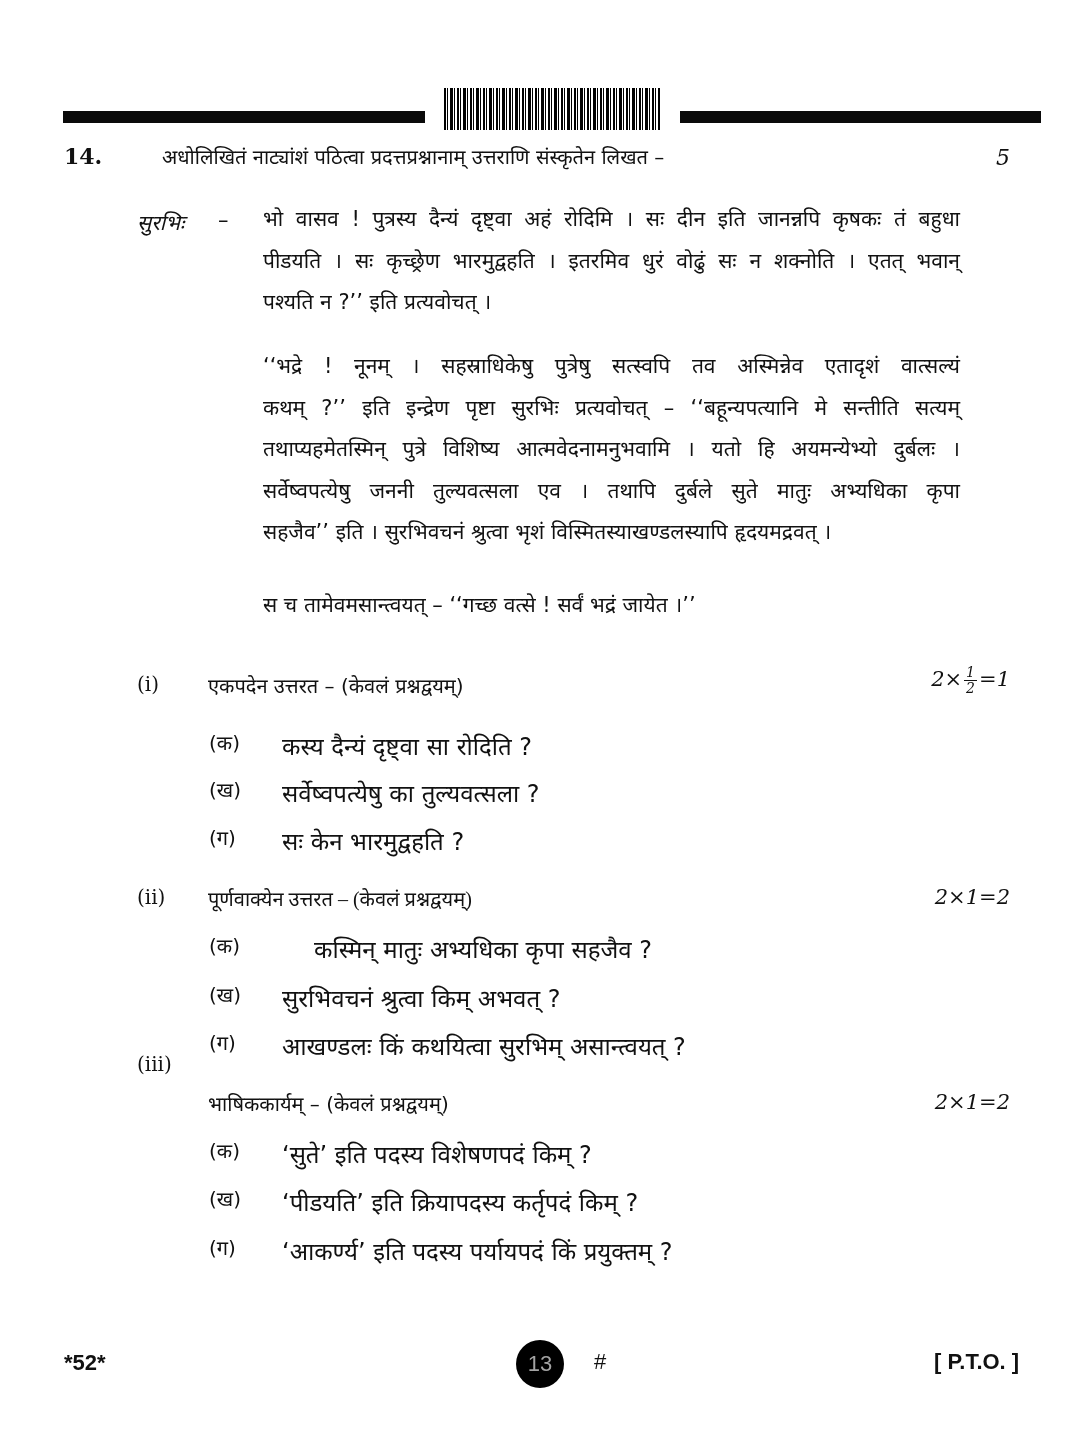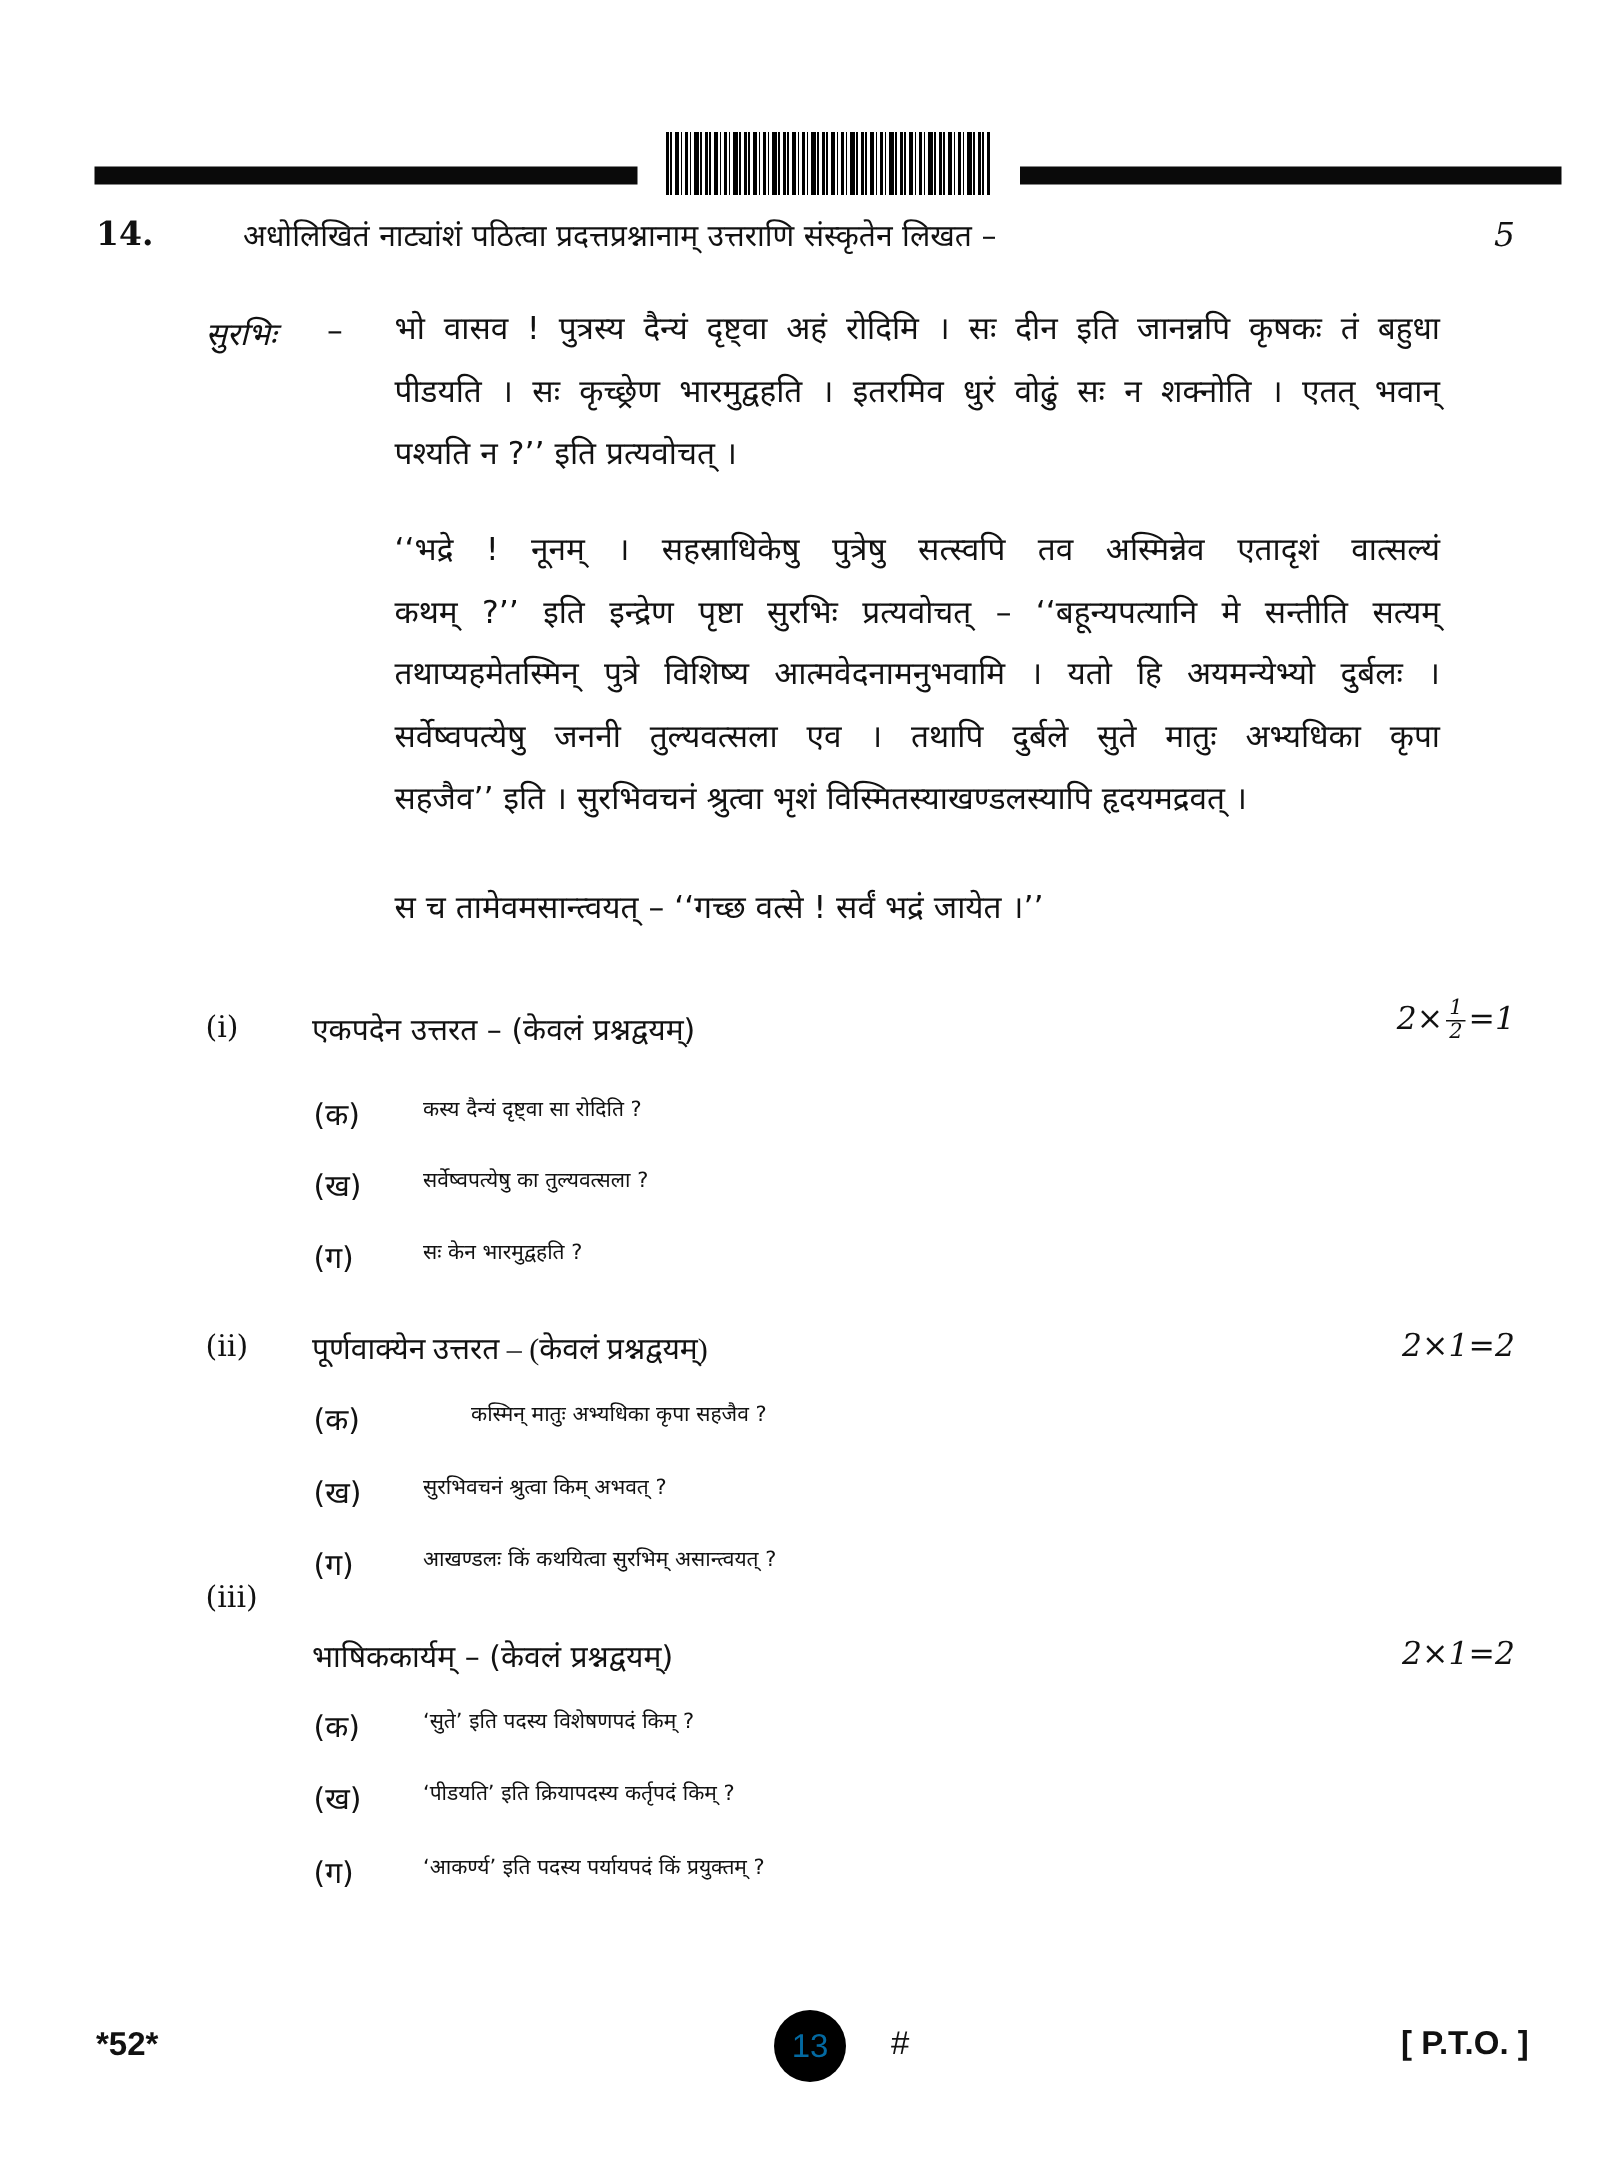--- a/index.html
+++ b/index.html
@@ -33,30 +33,30 @@
     text-align: justify;
   }
   .para .line { display: block; white-space: nowrap; }
   .para .line.j { text-align: justify; text-align-last: justify; white-space: normal; }
 
   .sub-label { position: absolute; left: 137px; font-size: 20px; font-family: "DejaVu Serif", serif; }
   .sub-text { position: absolute; left: 208px; font-size: 20px; font-family: "DejaVu Sans", sans-serif; }
   .sub-marks { position: absolute; right: 70px; font-size: 21px; font-style: italic; font-family: "DejaVu Serif", serif; white-space: nowrap; }
 
   .item-label { position: absolute; left: 209px; font-size: 20px; font-family: "DejaVu Sans", sans-serif; }
-  .item-text { position: absolute; left: 282px; font-size: 14px; font-family: "DejaVu Sans", sans-serif; white-space: nowrap; }
+  .item-text { position: absolute; left: 282px; font-size: 24px; font-family: "DejaVu Sans", sans-serif; white-space: nowrap; }
 
   .frac { display: inline-block; vertical-align: middle; text-align: center; font-size: 14px; line-height: 15px; margin: 0 2px; }
   .frac .num { display: block; border-bottom: 1px solid #111; padding: 0 2px; }
   .frac .den { display: block; padding: 0 2px; }
 
   .footer-left { position: absolute; left: 64px; top: 1350px; font-weight: bold; font-size: 22px; font-family: "Liberation Sans", sans-serif; }
   .page-circle {
     position: absolute; left: 516px; top: 1340px; width: 48px; height: 48px; border-radius: 50%;
-    background: #000; color: #0369a1; display: flex; align-items: center; justify-content: center;
+    background: #000; color: #a3a3a3; display: flex; align-items: center; justify-content: center;
     font-size: 22px; font-family: "Liberation Sans", sans-serif;
   }
   .hash { position: absolute; left: 594px; top: 1349px; font-size: 22px; font-family: "Liberation Sans", sans-serif; }
   .pto { position: absolute; left: 934px; top: 1349px; font-weight: bold; font-size: 22px; font-family: "Liberation Sans", sans-serif; }
 </style>
 </head>
 <body>
 
 <div class="hbar" id="bar-left"></div>
 <div id="barcode"></div>

